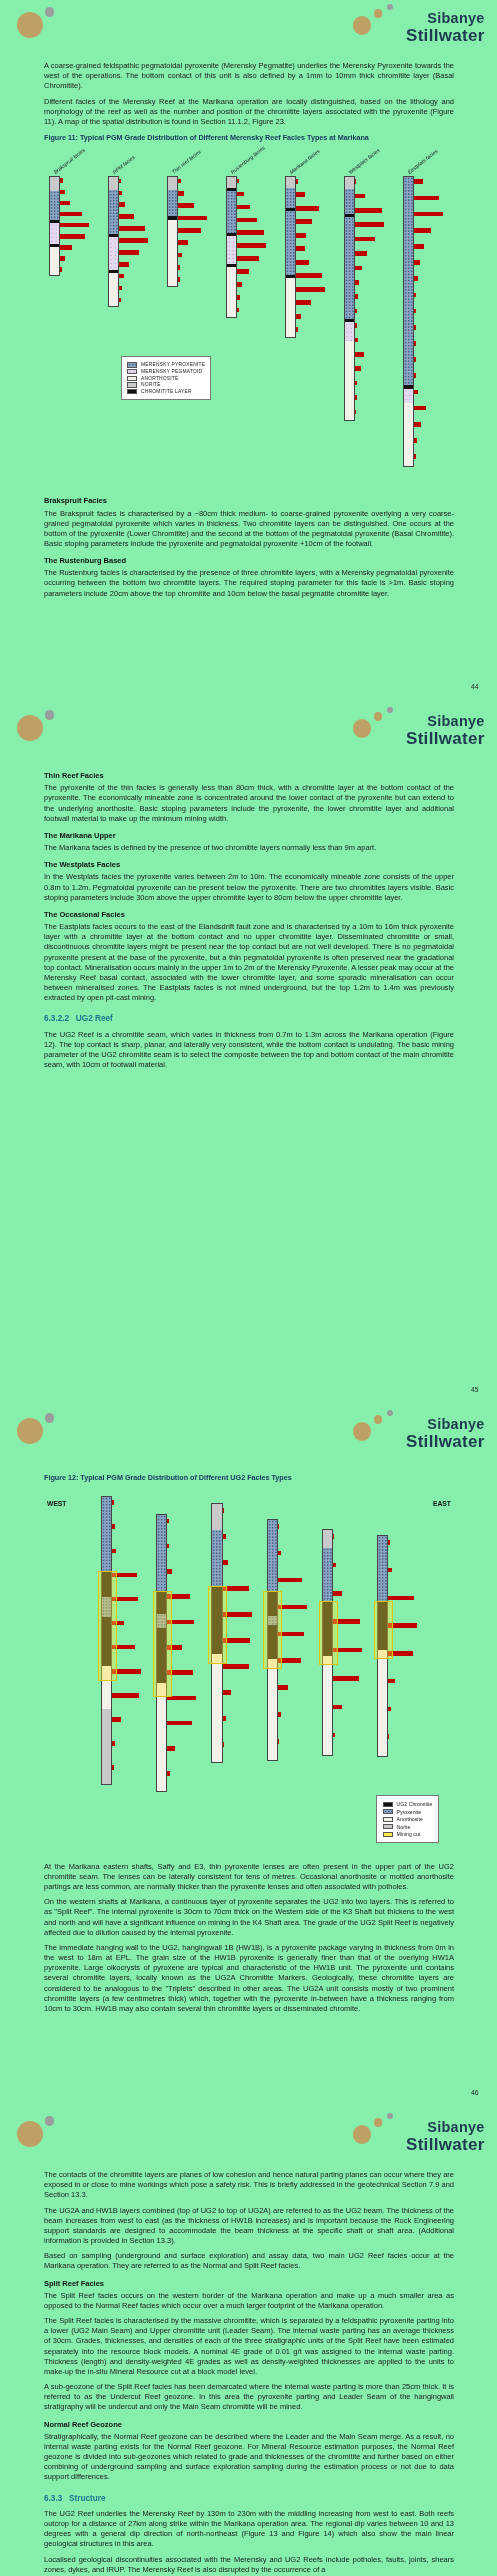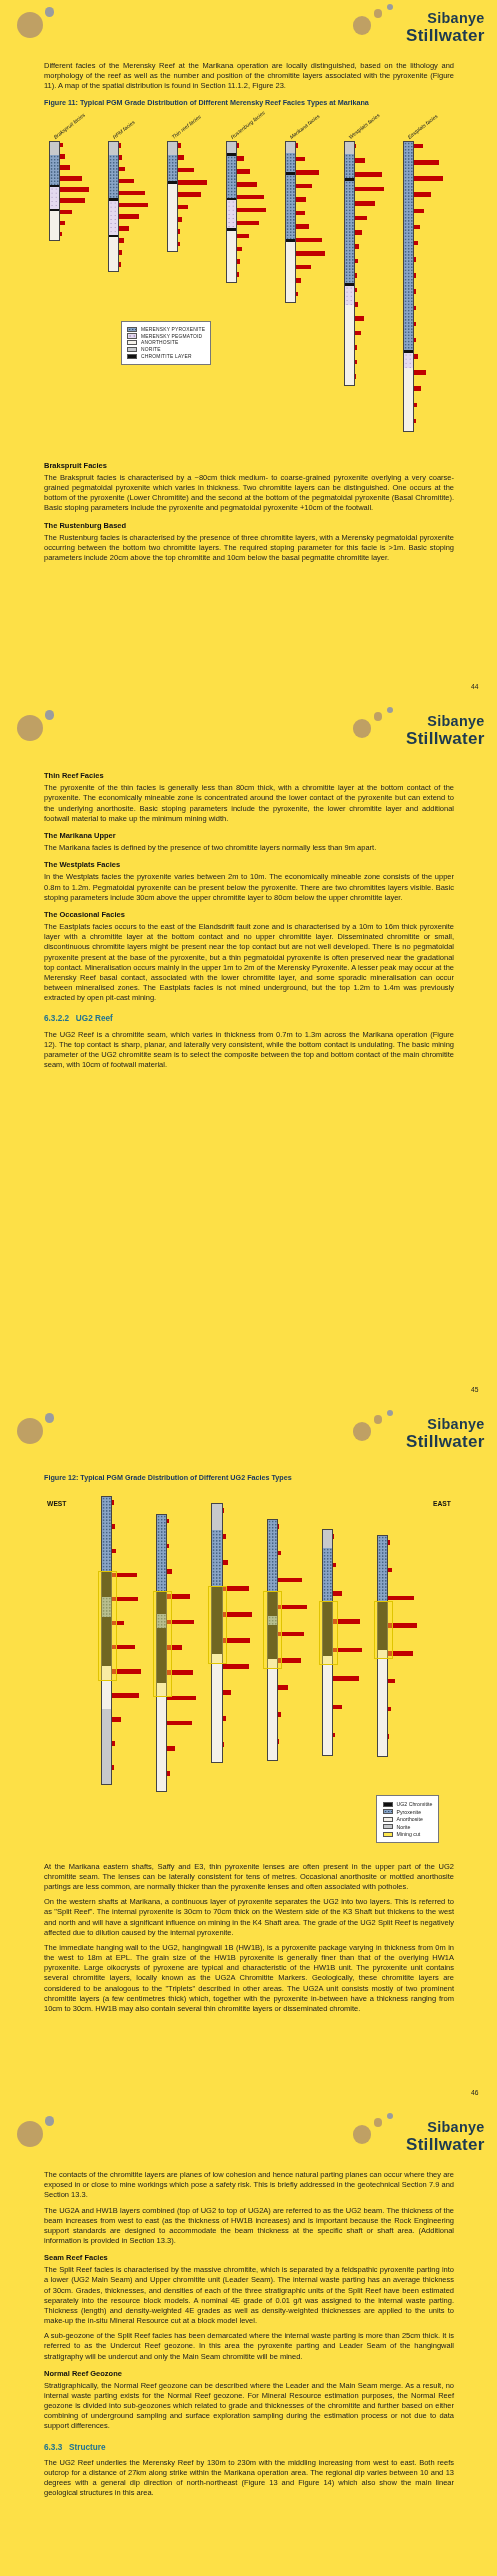--- a/index.html
+++ b/index.html
@@ -1,18 +1,18 @@
 <!DOCTYPE html>
 <html style="font-size:8.2px"><head>
 <meta charset="utf-8">
 <style>
   *{box-sizing:border-box}
   html,body{margin:0;padding:0}
   body{width:498px;background:#ffffff;font-family:"Liberation Sans","DejaVu Sans",sans-serif;color:#1b1b1b}
-  .page{position:relative;width:498px;height:703px;background:#fde047;overflow:hidden;padding:0 44px}
+  .page{position:relative;width:498px;height:703px;background:#86efac;overflow:hidden;padding:0 44px}
   .page-content{padding-top:61px}
   .para{font-size:7.5px;line-height:1.35;text-align:justify;margin:0 0 5.2px}
   .subhead{font-size:7.5px;font-weight:700;margin:7.2px 0 3.1px;color:#111}
   .secthead{font-size:8.2px;font-weight:700;color:#1f7391;margin:11.3px 0 6.2px}
   .fig-caption{font-size:7.2px;font-weight:700;color:#17365d;margin:6.2px 0 4.1px}
   .page-num{position:absolute;right:19.6px;bottom:13.4px;font-size:6.7px;color:#222}
 
   
   .page-header{position:absolute;top:0;left:0;right:0;height:58px}
   .circle{position:absolute;border-radius:50%;display:block}
@@ -73,20 +73,21 @@
       <span class="circle c1"></span>
       <span class="circle c2"></span>
       <span class="circle c3"></span>
       <div class="logo-text">
         <div class="logo-line1">Sibanye</div>
         <div class="logo-line2">Stillwater</div>
       </div>
     </div>
   </div>
   <div class="page-content">
+    <p class="para">A coarse-grained feldspathic pegmatoidal pyroxenite (Merensky Pegmatite) underlies the Merensky Pyroxenite towards the west of the operations. The bottom contact of this unit is also defined by a 1mm to 10mm thick chromitite layer (Basal Chromitite).</p>
     <p class="para">Different facies of the Merensky Reef at the Marikana operation are locally distinguished, based on the lithology and morphology of the reef as well as the number and position of the chromitite layers associated with the pyroxenite (Figure 11). A map of the spatial distribution is found in Section 11.1.2, Figure 23.</p>
     <p class="fig-caption">Figure 11: Typical PGM Grade Distribution of Different Merensky Reef Facies Types at Marikana</p>
     <div class="figure" id="fig11">
       <div id="fig11-cols">
           <div class="strat-col">
             <div class="col-label">
               <span>Brakspruit facies</span>
             </div>
             <div class="col-body" style="height: 100px;">
               <div class="col-strip">
@@ -555,23 +556,26 @@
       <span class="circle c3"></span>
       <div class="logo-text">
         <div class="logo-line1">Sibanye</div>
         <div class="logo-line2">Stillwater</div>
       </div>
     </div>
   </div>
   <div class="page-content">
     <p class="para">The contacts of the chromitite layers are planes of low cohesion and hence natural parting planes can occur where they are exposed in or close to mine workings which pose a safety risk. This is briefly addressed in the geotechnical Section 7.9 and Section 13.3.</p>
     <p class="para">The UG2A and HW1B layers combined (top of UG2 to top of UG2A) are referred to as the UG2 beam. The thickness of the beam increases from west to east (as the thickness of HW1B increases) and is important because the Rock Engineering support standards are designed to accommodate the beam thickness at the specific shaft or shaft area. (Additional information is provided in Section 13.3).</p>
-    <h3 class="subhead">Seam Reef Facies</h3>
+    <p class="para">Based on sampling (underground and surface exploration) and assay data, two main UG2 Reef facies occur at the Marikana operation. They are referred to as the Normal and Split Reef facies.</p>
+    <h3 class="subhead">Split Reef Facies</h3>
+    <p class="para">The Split Reef facies occurs on the western border of the Marikana operation and make up a much smaller area as opposed to the Normal Reef facies which occur over a much larger footprint of the Marikana operation.</p>
     <p class="para">The Split Reef facies is characterised by the massive chromitite, which is separated by a feldspathic pyroxenite parting into a lower (UG2 Main Seam) and Upper chromitite unit (Leader Seam). The internal waste parting has an average thickness of 30cm. Grades, thicknesses, and densities of each of the three stratigraphic units of the Split Reef have been estimated separately into the resource block models. A nominal 4E grade of 0.01 g/t was assigned to the internal waste parting. Thickness (length) and density-weighted 4E grades as well as density-weighted thicknesses are applied to the units to make-up the in-situ Mineral Resource cut at a block model level.</p>
     <p class="para">A sub-geozone of the Split Reef facies has been demarcated where the internal waste parting is more than 25cm thick. It is referred to as the Undercut Reef geozone. In this area the pyroxenite parting and Leader Seam of the hangingwall stratigraphy will be undercut and only the Main Seam chromitite will be mined.</p>
     <h3 class="subhead">Normal Reef Geozone</h3>
     <p class="para">Stratigraphically, the Normal Reef geozone can be described where the Leader and the Main Seam merge. As a result, no internal waste parting exists for the Normal Reef geozone. For Mineral Resource estimation purposes, the Normal Reef geozone is divided into sub-geozones which related to grade and thicknesses of the chromitite and further based on either combining of underground sampling and surface exploration sampling during the estimation process or not due to data support differences.</p>
     <h2 class="secthead">6.3.3&nbsp;&nbsp;&nbsp;Structure</h2>
     <p class="para">The UG2 Reef underlies the Merensky Reef by 130m to 230m with the middling increasing from west to east. Both reefs outcrop for a distance of 27km along strike within the Marikana operation area. The regional dip varies between 10 and 13 degrees with a general dip direction of north-northeast (Figure 13 and Figure 14) which also show the main linear geological structures in this area.</p>
+    <p class="para">Localised geological discontinuities associated with the Merensky and UG2 Reefs include potholes, faults, joints, shears zones, dykes, and IRUP. The Merensky Reef is also disrupted by the occurrence of a</p>
   </div>
 
 </div>
 
 
 </body></html>

